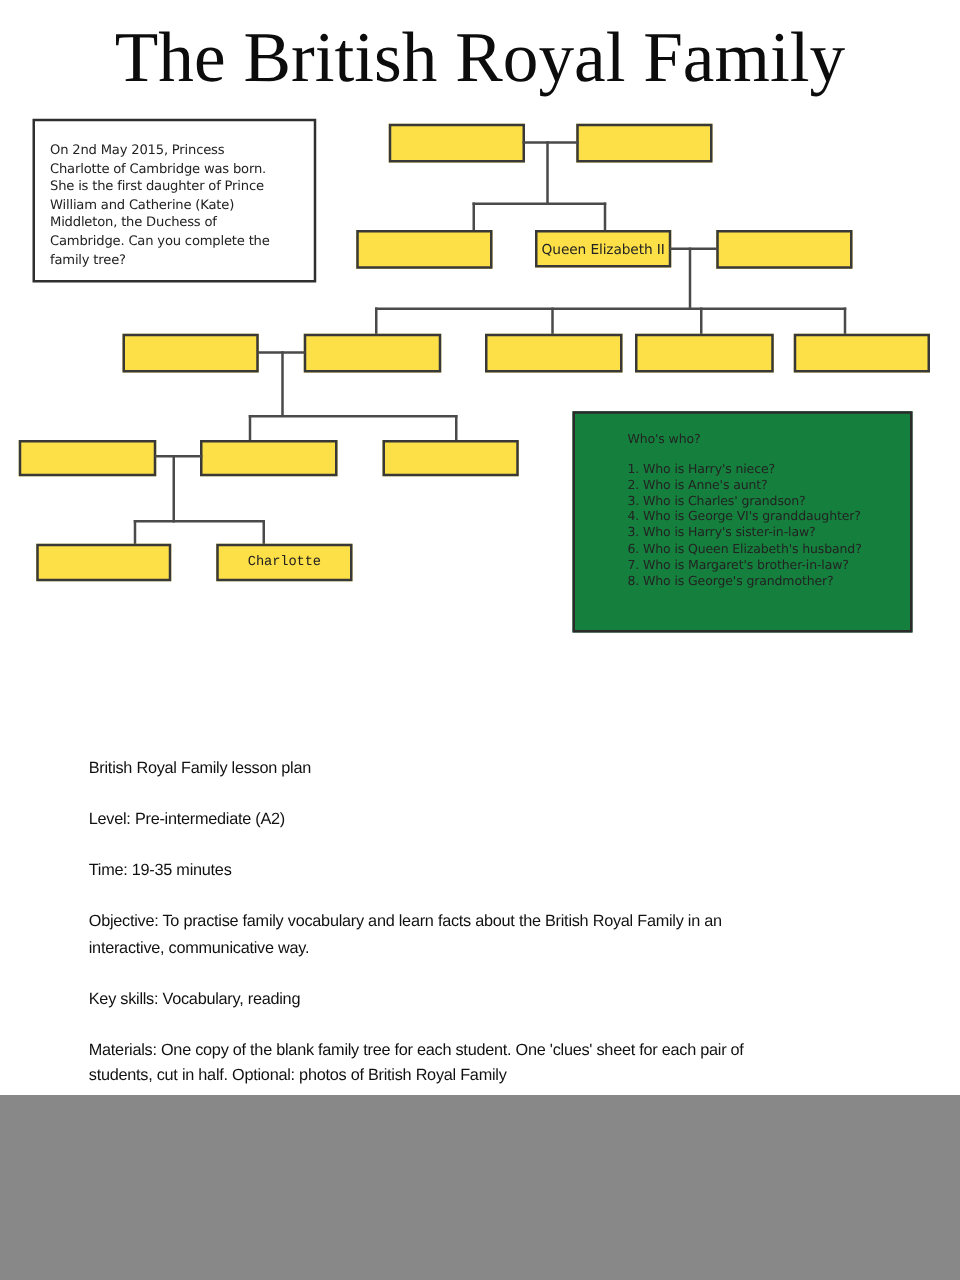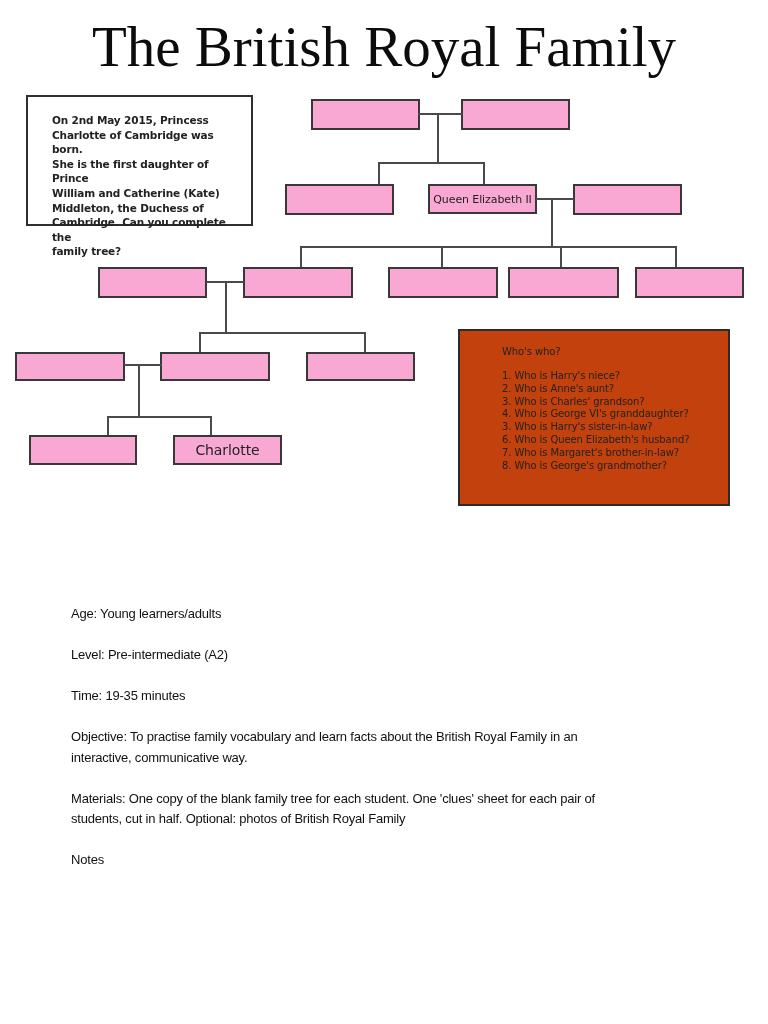--- a/index.html
+++ b/index.html
@@ -1,38 +1,38 @@
 <!DOCTYPE html>
 <html><head>
 <meta charset="utf-8">
 <style>
   html,body{margin:0;padding:0;background:#888;}
-  .page{position:relative;width:768px;height:1024px;background:#ffffff;overflow:hidden;
+  .page{position:relative;width:768px;height:876px;background:#ffffff;overflow:hidden;
         font-family:"DejaVu Sans",sans-serif;color:#1c1c1c;}
   
   .doc-title{position:absolute;top:14px;left:0;right:0;text-align:center;margin:0;
              font-family:"Liberation Serif",serif;font-weight:400;font-size:57px;
              letter-spacing:0px;color:#0c0c0c;white-space:nowrap;}
   
   .instruction-box{position:absolute;left:26px;top:95px;width:227px;height:131px;
                    border:2px solid #2f2f2f;box-sizing:border-box;background:#fff;}
-  .instruction-text{margin:16px 4px 0 24px;font-size:10.5px;line-height:14.6px;
-                    letter-spacing:-0.15px;white-space:pre-line;color:#222;font-weight:bold;}
+  .instruction-text{margin:16px 4px 0 12px;font-size:10.5px;line-height:14.6px;
+                    letter-spacing:-0.15px;white-space:pre-line;color:#222;}
   
-  .tbox{position:absolute;border:2px solid #383838;box-sizing:border-box;background:#f9a8d4;
+  .tbox{position:absolute;border:2px solid #383838;box-sizing:border-box;background:#fde047;
         display:flex;align-items:center;justify-content:center;
         font-size:11px;color:#222;letter-spacing:-0.1px;}
-  .tbox.small{font-size:14px;}
+  .tbox.small{font-size:11px;font-family:Liberation Mono, monospace;}
   
   .hline,.vline{position:absolute;background:#4a4a4a;}
   .hline{height:2px;}
   .vline{width:2px;}
   
   .whoswho-box{position:absolute;left:458px;top:329px;width:272px;height:177px;
-               border:2px solid #2b2b2b;box-sizing:border-box;background:#c2410c;}
+               border:2px solid #2b2b2b;box-sizing:border-box;background:#15803d;}
   .ww-inner{margin:15px 6px 0 42px;font-size:10px;letter-spacing:-0.1px;color:#222;}
   .ww-title{margin:0 0 13px 0;}
   .ww-item{line-height:12.8px;white-space:nowrap;}
   
   .lesson{position:absolute;left:71px;top:604px;width:650px;
           font-family:"Liberation Sans",sans-serif;font-size:13px;color:#111;
           letter-spacing:-0.2px;}
   .lesson p{margin:0 0 20.5px 0;line-height:20.5px;white-space:pre-line;}
 </style>
 </head>
@@ -108,23 +108,24 @@
       <div class="ww-item">3. Who is Charles' grandson?</div>
       <div class="ww-item">4. Who is George VI's granddaughter?</div>
       <div class="ww-item">3. Who is Harry's sister-in-law?</div>
       <div class="ww-item">6. Who is Queen Elizabeth's husband?</div>
       <div class="ww-item">7. Who is Margaret's brother-in-law?</div>
       <div class="ww-item">8. Who is George's grandmother?</div>
     </div>
   </div>
 
   <div class="lesson">
-    <p>Age: Young learners/adults</p>
+    <p>British Royal Family lesson plan</p>
     <p>Level: Pre-intermediate (A2)</p>
     <p>Time: 19-35 minutes</p>
     <p>Objective: To practise family vocabulary and learn facts about the British Royal Family in an
 interactive, communicative way.</p>
+    <p>Key skills: Vocabulary, reading</p>
     <p>Materials: One copy of the blank family tree for each student. One 'clues' sheet for each pair of
 students, cut in half. Optional: photos of British Royal Family</p>
     <p>Notes</p>
   </div>
 
 </div>
 
 </body></html>

